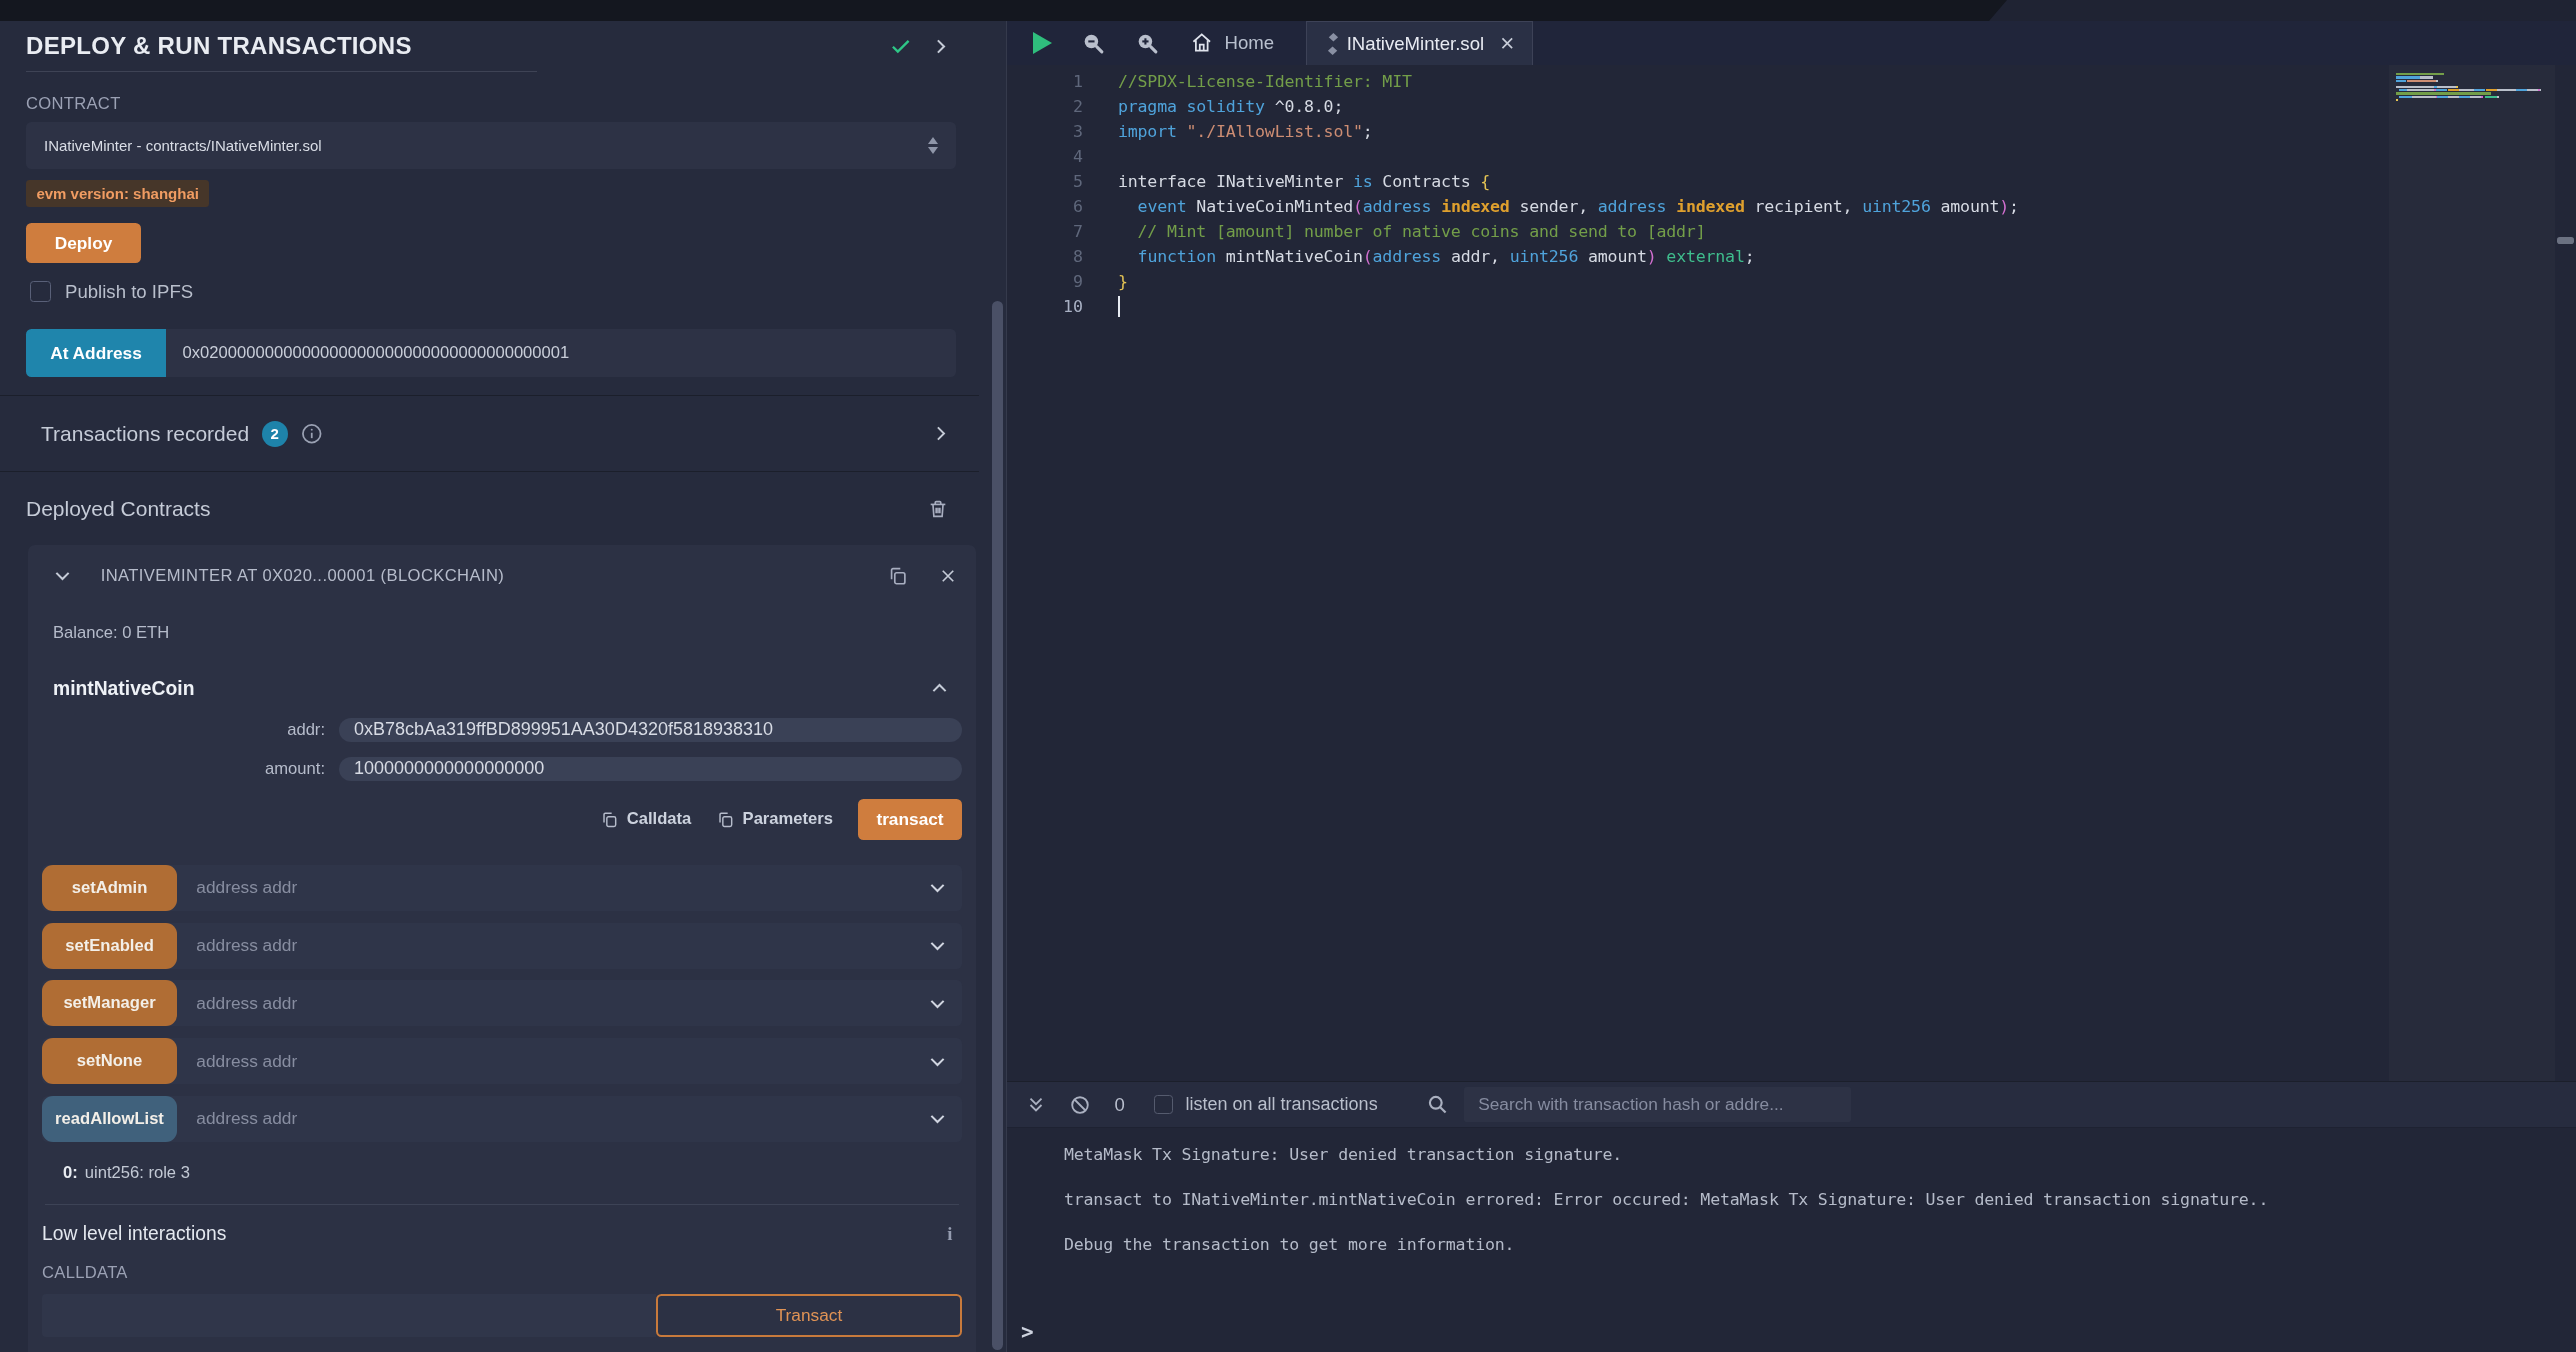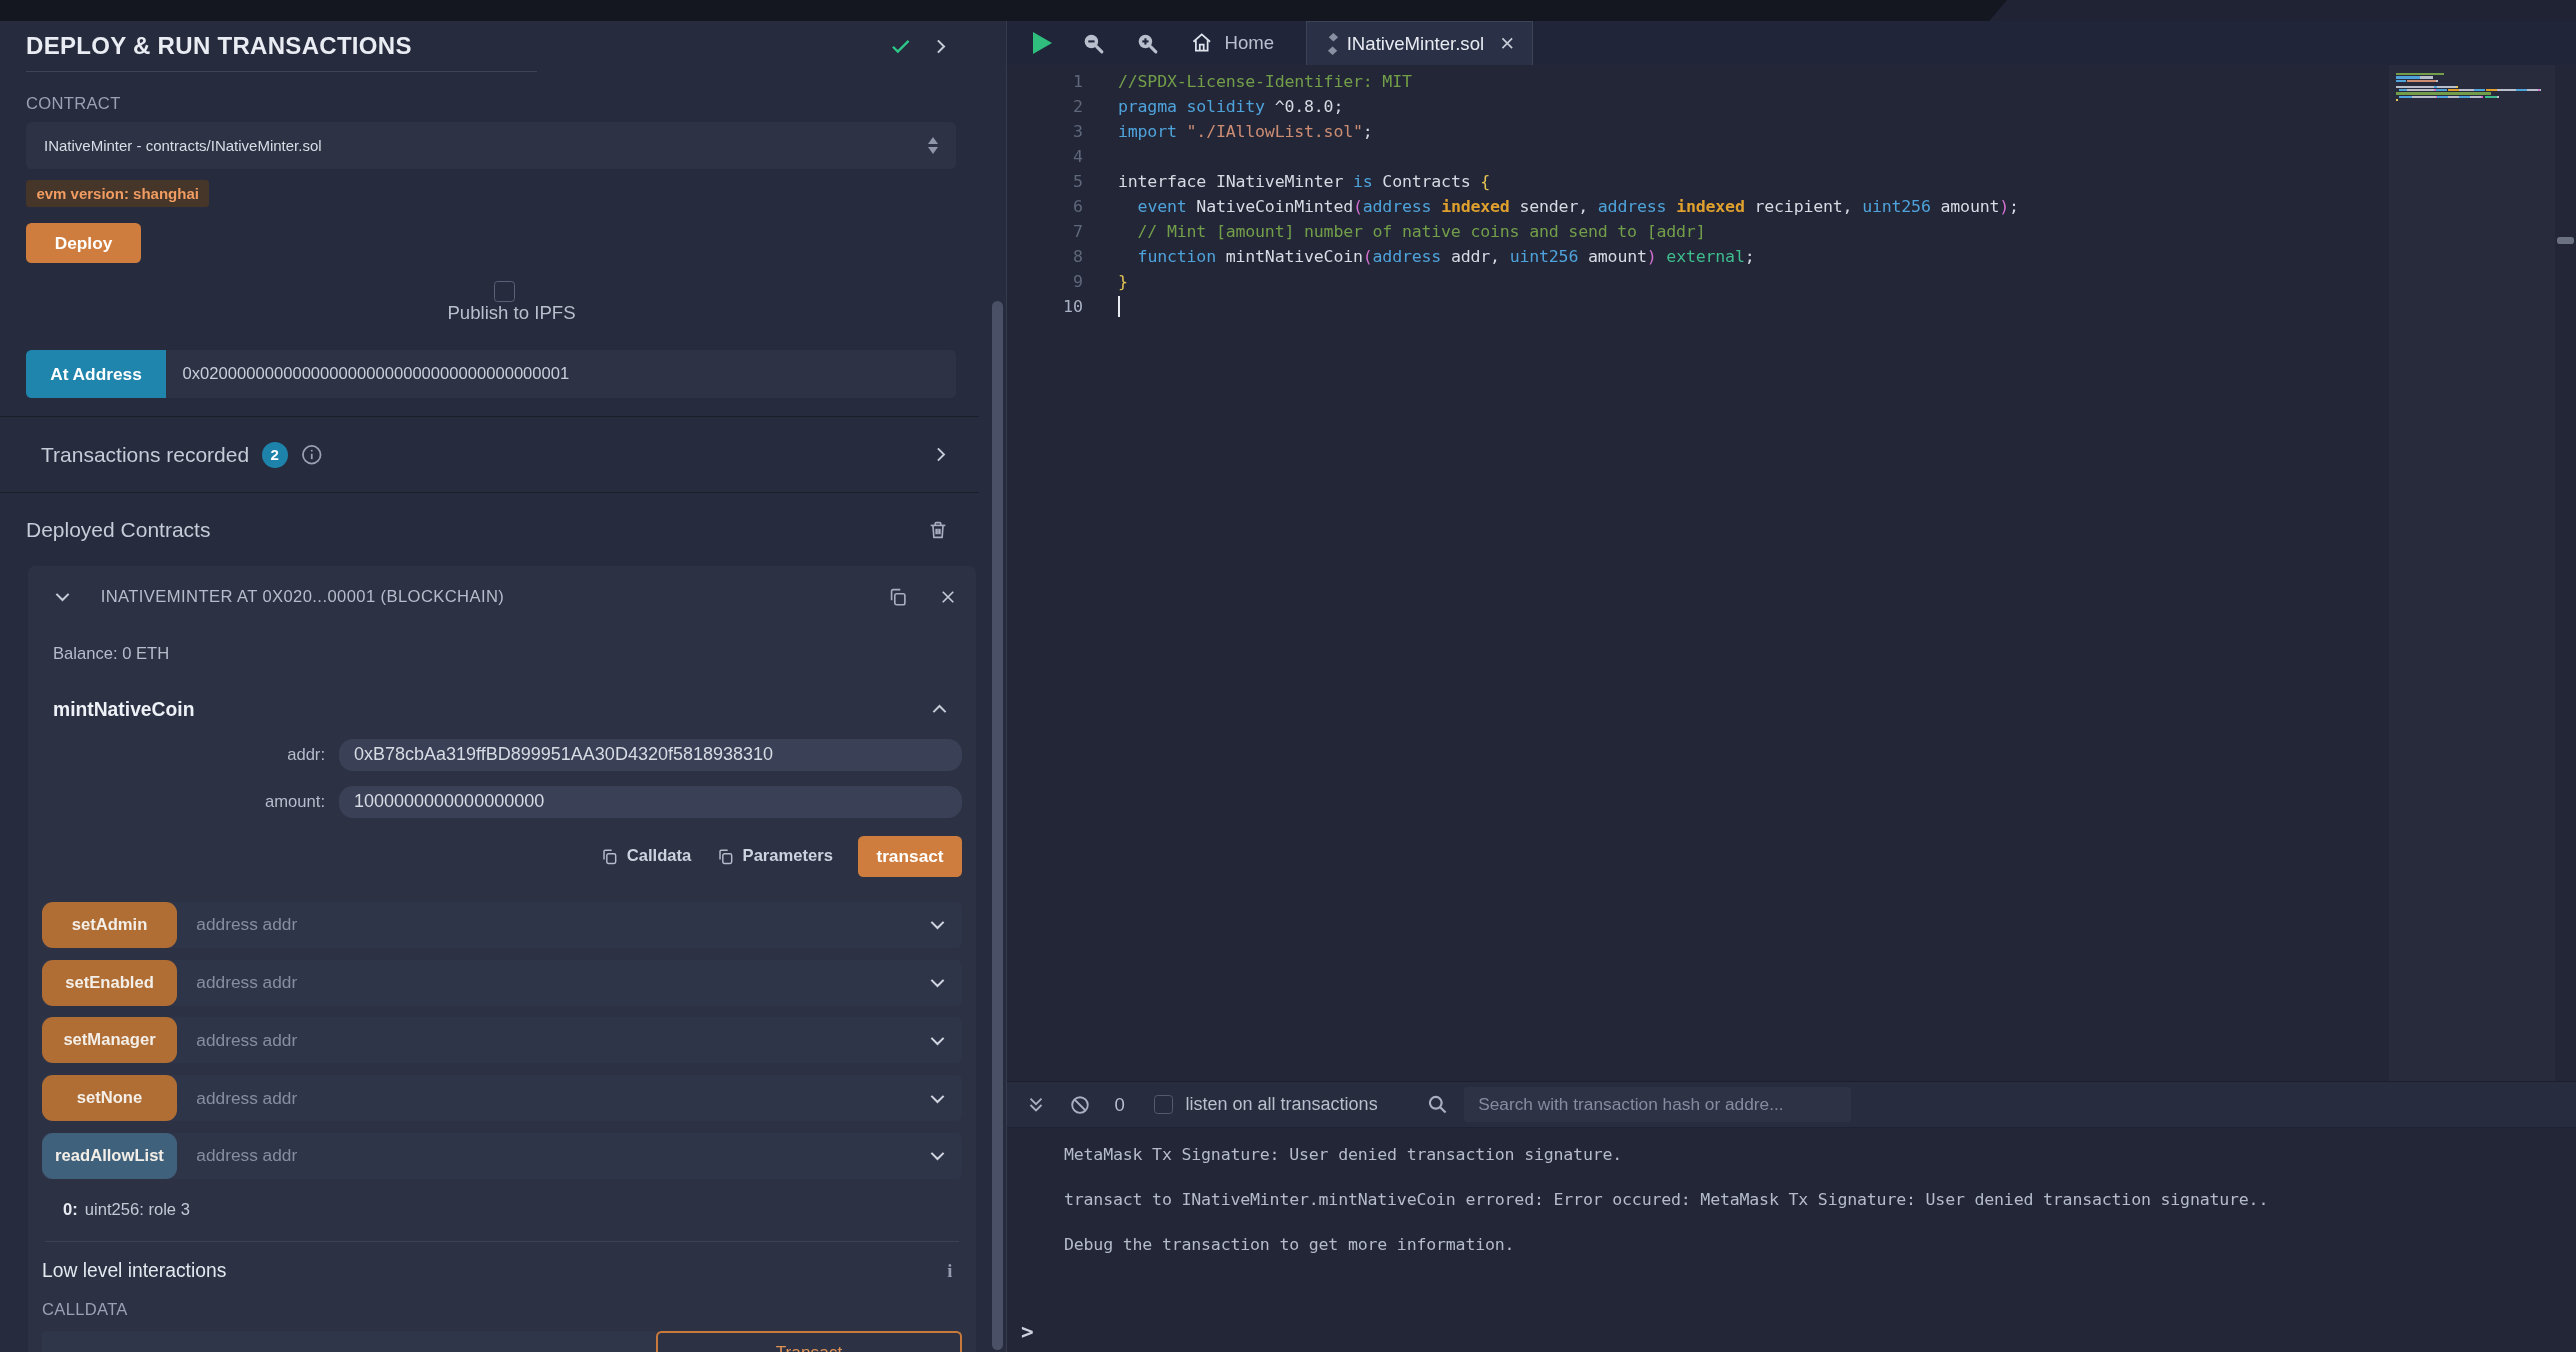--- a/index.html
+++ b/index.html
@@ -25,21 +25,21 @@
     align-items:center;padding:0 18px;cursor:pointer;}
   .select-text{flex:1;font-size:15px;color:#d9dde6;}
   .sel-arrows{display:flex;flex-direction:column;gap:2.8px;align-items:center;}
   .tri-up{width:0;height:0;border-left:5.5px solid transparent;border-right:5.5px solid transparent;border-bottom:7px solid #8f96a9;}
   .tri-dn{width:0;height:0;border-left:5.5px solid transparent;border-right:5.5px solid transparent;border-top:7px solid #8f96a9;}
   .badge-evm{display:inline-block;margin:11px 0 0 26px;background:#463629;color:#f09c62;font-size:15px;
     font-weight:bold;padding:4.8px 10.4px;border-radius:3.5px;}
   .btn{border:none;cursor:pointer;font-family:inherit;}
   .btn-deploy{display:block;margin:16.6px 0 0 26px;width:115px;height:40px;background:#cf7d3e;border-radius:5.5px;
     color:#fff;font-size:17.3px;font-weight:bold;}
-  .ipfs-row{margin:18px 0 0 30px;display:flex;align-items:center;flex-direction:column;}
+  .ipfs-row{margin:18px 0 0 30px;display:flex;align-items:flex-start;}
   .checkbox{width:21px;height:21px;border:1.4px solid #596078;border-radius:3.5px;background:transparent;cursor:pointer;}
   .ipfs-label{margin-left:14px;font-size:18.6px;color:#b9bfcc;}
   .ataddr-row{margin:26px 23px 0 26px;display:flex;height:48px;}
   .btn-ataddr{width:140px;background:#1f85ac;border-radius:5.5px 0 0 5.5px;color:#fff;font-size:17.3px;font-weight:bold;}
   .ataddr-input{flex:1;background:#2d3245;border-radius:0 5.5px 5.5px 0;display:flex;align-items:center;
     padding:0 16.6px;font-size:16.6px;color:#c9ced9;}
   .hdiv{border-top:1.4px solid #1b1f2b;margin-top:18px;}
   .tx-row{height:76px;display:flex;align-items:center;padding:0 28px 0 41px;border-bottom:1.4px solid #1b1f2b;}
   .tx-label{font-size:21px;color:#c5cbd7;}
   .badge-count{margin-left:12.4px;width:26px;height:26px;border-radius:50%;background:#1e83aa;color:#fff;
@@ -52,21 +52,21 @@
   .card{margin:0 4.1px 0 28px;width:948px;background:#2c3144;border-radius:7px;padding:5.5px 14px 37px;}
   .card-head{height:50px;display:flex;align-items:center;}
   .card-head .chev{margin-left:9.7px;}
   .card-title{margin-left:28px;font-size:16.6px;color:#b6bccb;letter-spacing:0.4px;}
   .card-head .icon + .icon{margin-left:0;}
   .balance{margin:22px 0 0 11px;font-size:16.6px;color:#b6bccb;}
   .fn-head{margin:35px 0 0 11px;display:flex;align-items:center;}
   .fn-name{flex:1;font-size:19.3px;font-weight:bold;color:#eef1f6;}
   .field-row{display:flex;align-items:center;}
   .field-label{width:297px;text-align:right;padding-right:14px;font-size:16.6px;color:#b6bccb;}
-  .field-input{flex:1;height:32px;background:#3a4156;border-radius:14px;display:flex;align-items:center;
+  .field-input{flex:1;height:24px;background:#3a4156;border-radius:14px;display:flex;align-items:center;
     padding:9px 15px;font-size:18px;color:#d7dbe4;}
   .action-row{margin-top:18px;display:flex;align-items:center;justify-content:flex-end;}
   .mini-act{display:flex;align-items:center;color:#ccd2de;font-size:16.6px;font-weight:600;cursor:pointer;}
   .mini-act .icon{margin-right:7px;color:#b6bccb;}
   .mini-act + .mini-act{margin-left:25px;}
   .btn-transact{margin-left:25px;width:104px;height:41px;background:#cf7d3e;border-radius:5.5px;color:#fff;
     font-size:17.3px;font-weight:600;}
   .fn-row{margin-top:11.7px;height:46px;background:#2f3549;border-radius:5.5px;display:flex;align-items:center;cursor:pointer;}
   .fn-row.first{margin-top:25px;}
   .fn-btn{width:135px;height:46px;border-radius:11px;color:#f3efe8;font-size:16.6px;font-weight:bold;flex:none;}

